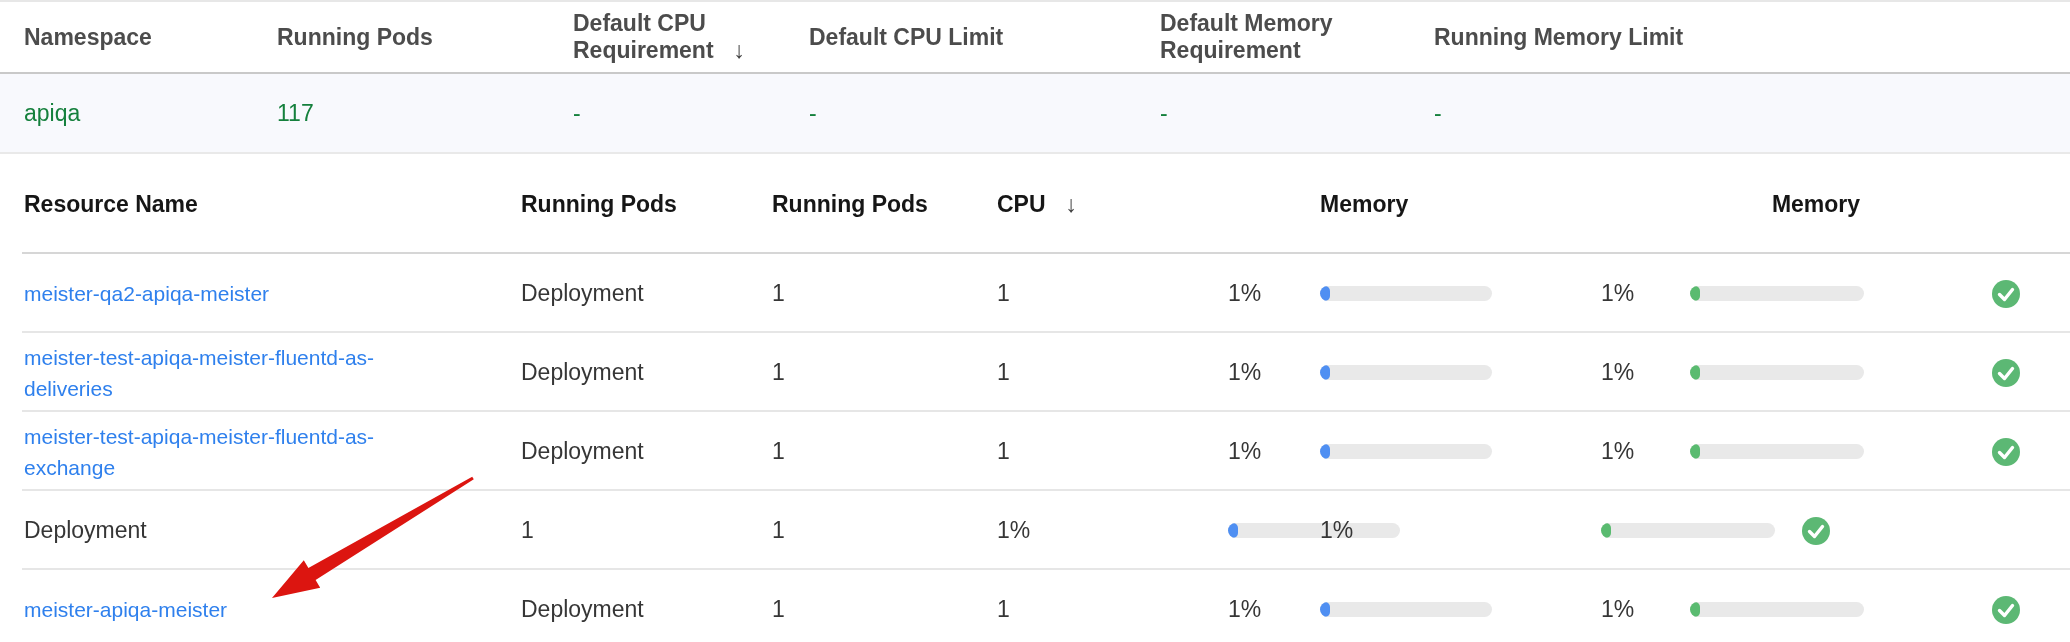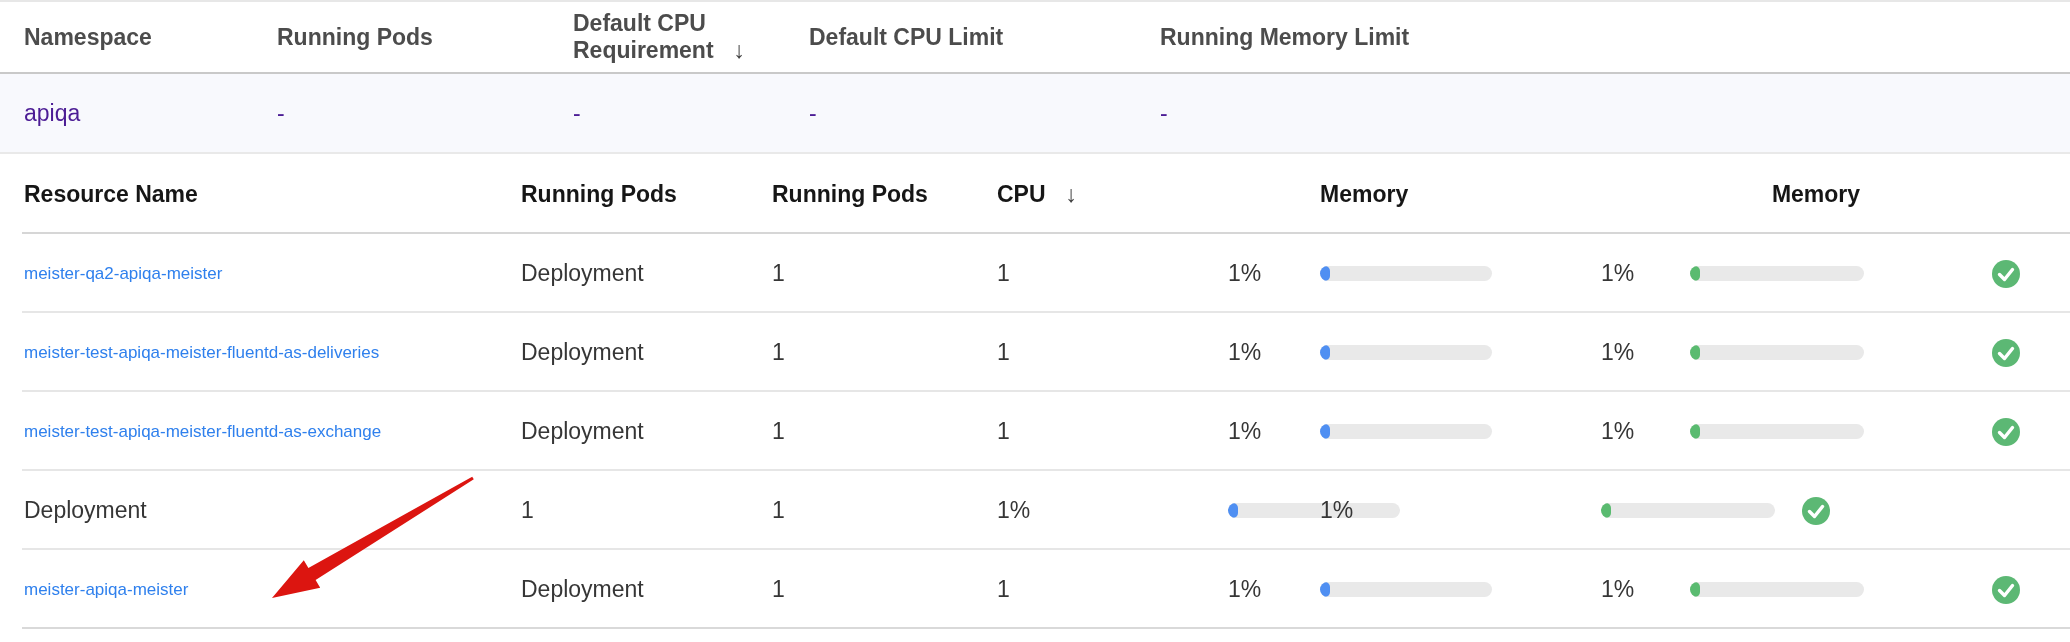--- a/index.html
+++ b/index.html
@@ -9,39 +9,39 @@
   
   .ns-table { border-top:2px solid #e7e7e7; }
   .ns-grid {
     display:grid;
     grid-template-columns:253px 296px 236px 351px 274px 388px 1fr;
     padding-left:24px; align-items:center;
   }
   .ns-head { height:72px; border-bottom:2px solid #c9c9c9; }
   .ns-head .cell { font-size:23px; font-weight:600; color:#4c4c4c; }
   .ns-row { height:80px; background:#f8f9fd; border-bottom:2px solid #e9e9e9; }
-  .ns-row .cell { font-size:23px; color:#4c1d95; }
+  .ns-row .cell { font-size:23px; color:#15803d; }
 
   
   .res-grid {
     display:grid;
     grid-template-columns:497px 251px 225px 231px 92px 281px 89px 252px 1fr;
     padding-left:24px; align-items:center;
   }
-  .res-head { height:80px; position:relative; }
+  .res-head { height:100px; position:relative; }
   .res-head::after { content:""; position:absolute; left:22px; right:0; bottom:0; height:2px; background:#d6d6d6; }
   .res-head .cell { font-size:23px; font-weight:700; color:#161616; }
   .r-row { height:79px; position:relative; }
   .r-row::after { content:""; position:absolute; left:22px; right:0; bottom:0; height:2px; background:#e6e6e6; }
   .r-row:last-child::after { background:#d9d9d9; }
   .r-row .cell { font-size:23px; color:#363636; }
 
   .sort-arrow { display:inline-block; margin-left:20px; font-weight:400; color:#414141; font-size:23px; }
 
-  .res-link { color:#2f80ed; font-size:17px; line-height:31px; max-width:395px; display:inline-block; text-decoration:none; cursor:pointer; }
+  .res-link { color:#2f80ed; font-size:21px; line-height:31px; max-width:395px; display:inline-block; text-decoration:none; cursor:pointer; }
 
   .bar { width:172px; height:15px; background:#e9e9e9; border-radius:8px; overflow:hidden; }
   .bar.mem { width:174px; }
   .bar-fill { height:100%; border-radius:8px; width:10px; }
   .bar-fill.cpu { background:#4f8ff2; }
   .bar-fill.mem { background:#5abb70; }
 
   .status-cell { display:flex; justify-content:center; }
   .check-badge { width:28px; height:28px; border-radius:50%; background:#5cb874; display:flex; align-items:center; justify-content:center; }
 
@@ -53,24 +53,26 @@
 <div class="screen">
 
   <div class="ns-table">
     <div class="ns-grid ns-head">
       <div class="cell">Namespace</div>
       <div class="cell">Running Pods</div>
       <div class="cell">
         <span>Default CPU Requirement</span><span class="sort-arrow">↓</span>
       </div>
       <div class="cell">Default CPU Limit</div>
+      <div class="cell">Default Memory Requirement</div>
       <div class="cell">Running Memory Limit</div>
     </div>
     <div class="ns-grid ns-row">
       <div class="cell">apiqa</div>
+      <div class="cell">117</div>
       <div class="cell">-</div>
       <div class="cell">-</div>
       <div class="cell">-</div>
       <div class="cell">-</div>
     </div>
   </div>
 
   <div>
     <div class="res-grid res-head">
       <div class="cell">Resource Name</div>

